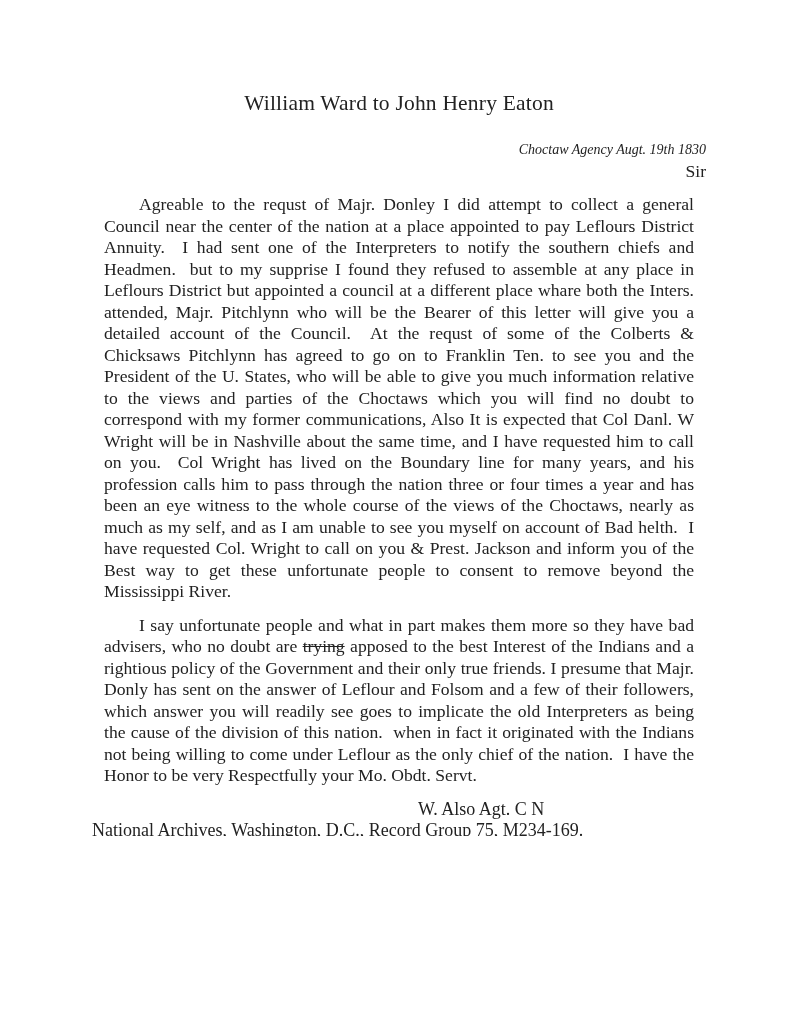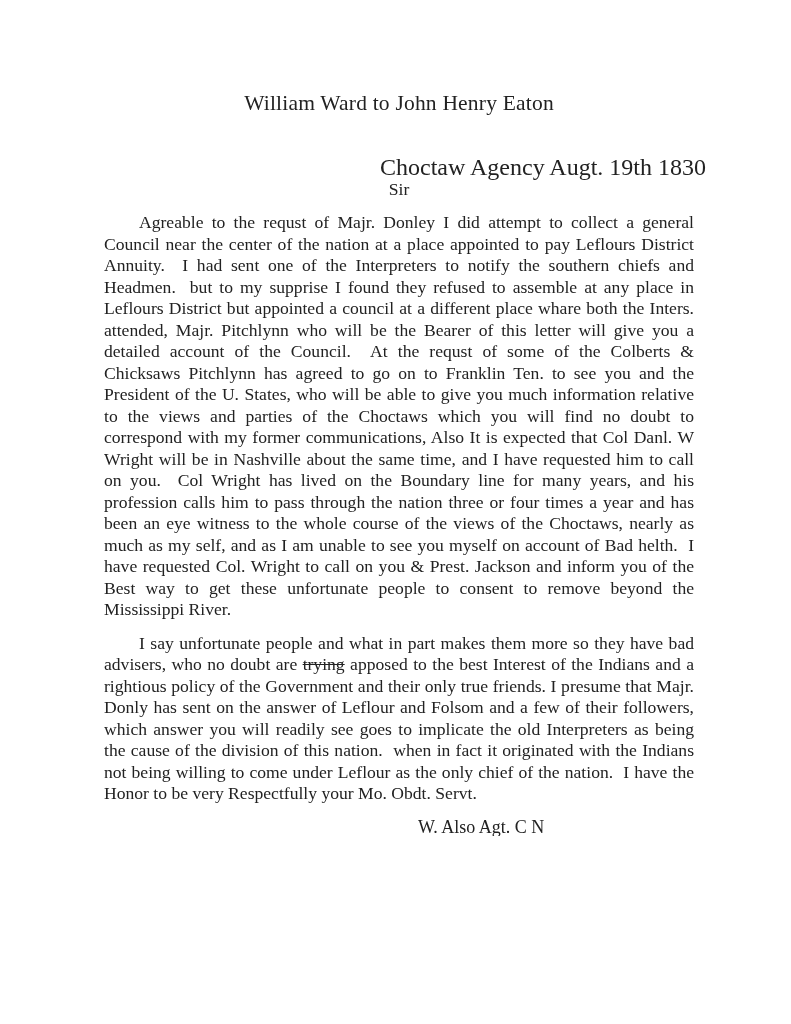--- a/index.html
+++ b/index.html
@@ -28,25 +28,26 @@
   .title {
     font-size: 21.5px;
     line-height: 26px;
     font-weight: 400;
     text-align: center;
     margin: 90px 0 0 0;
     letter-spacing: 0.2px;
   }
   .dateline {
     text-align: right;
-    margin-top: 41px;
-    font-size: 24px;
+    margin-top: 23px;
+    font-size: 14px;
+    font-style: italic;
   }
   .salutation {
-    text-align: center;
+    text-align: right;
   }
   .para {
     margin: 12px;
     text-align: justify;
     text-indent: 35px;
     white-space: pre-wrap;
   }
   .strike {
     text-decoration: line-through;
   }

